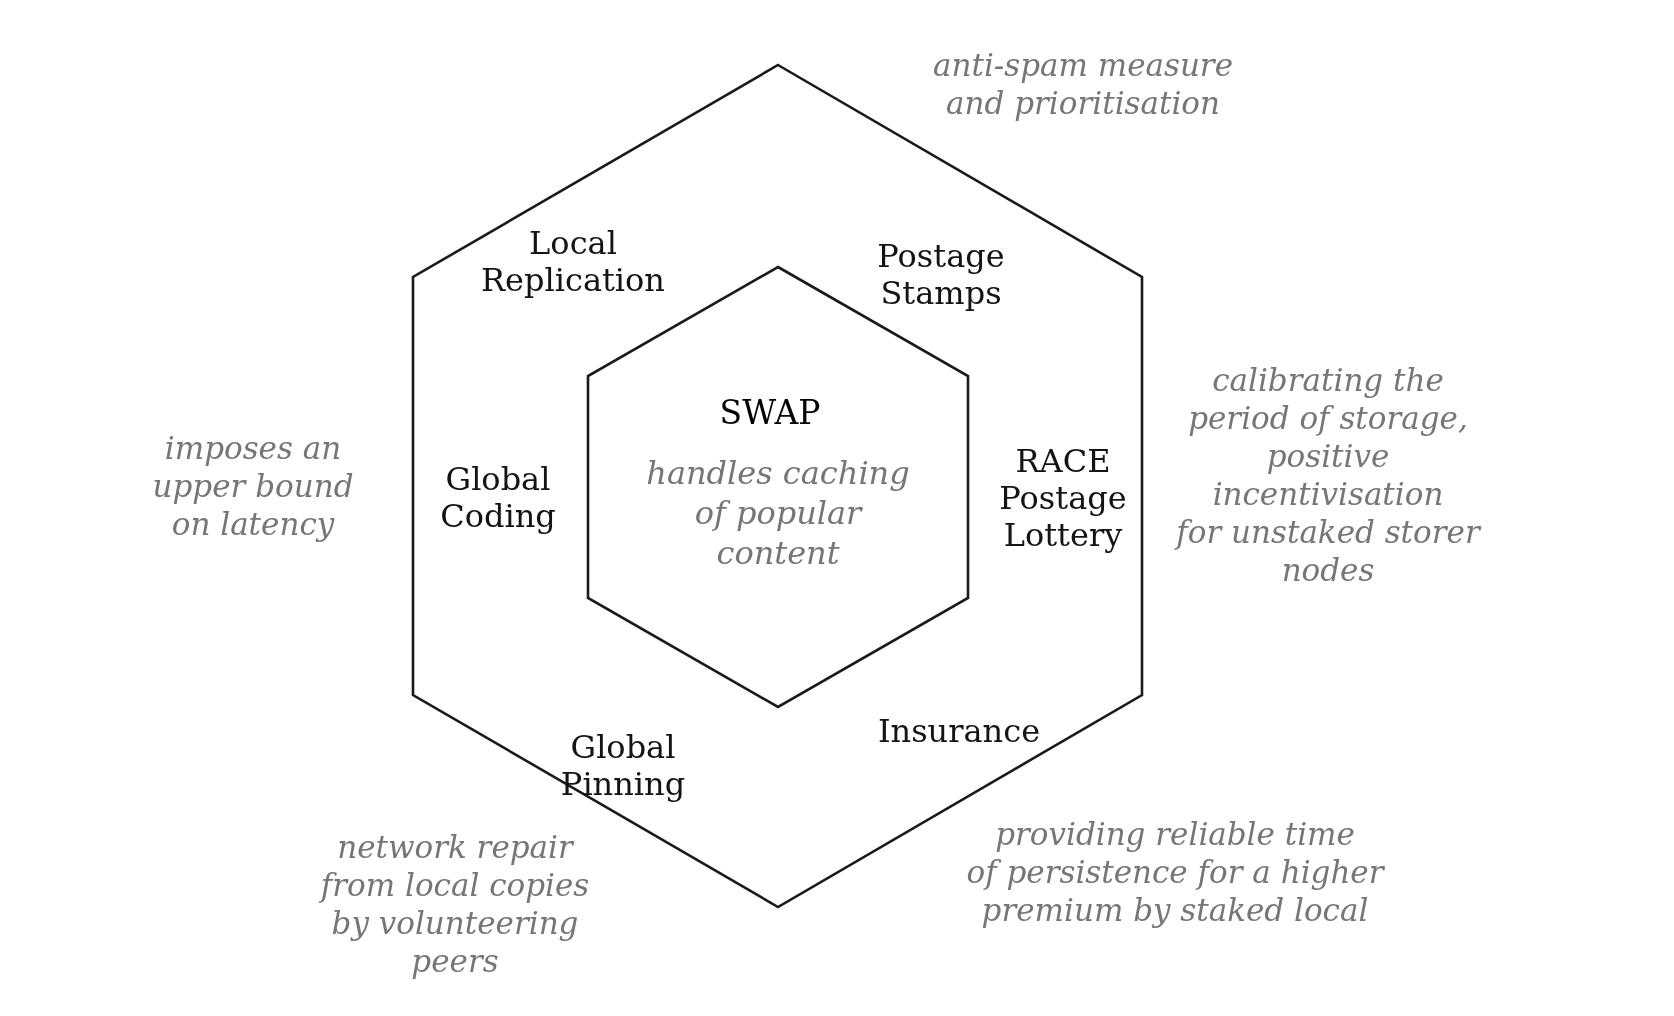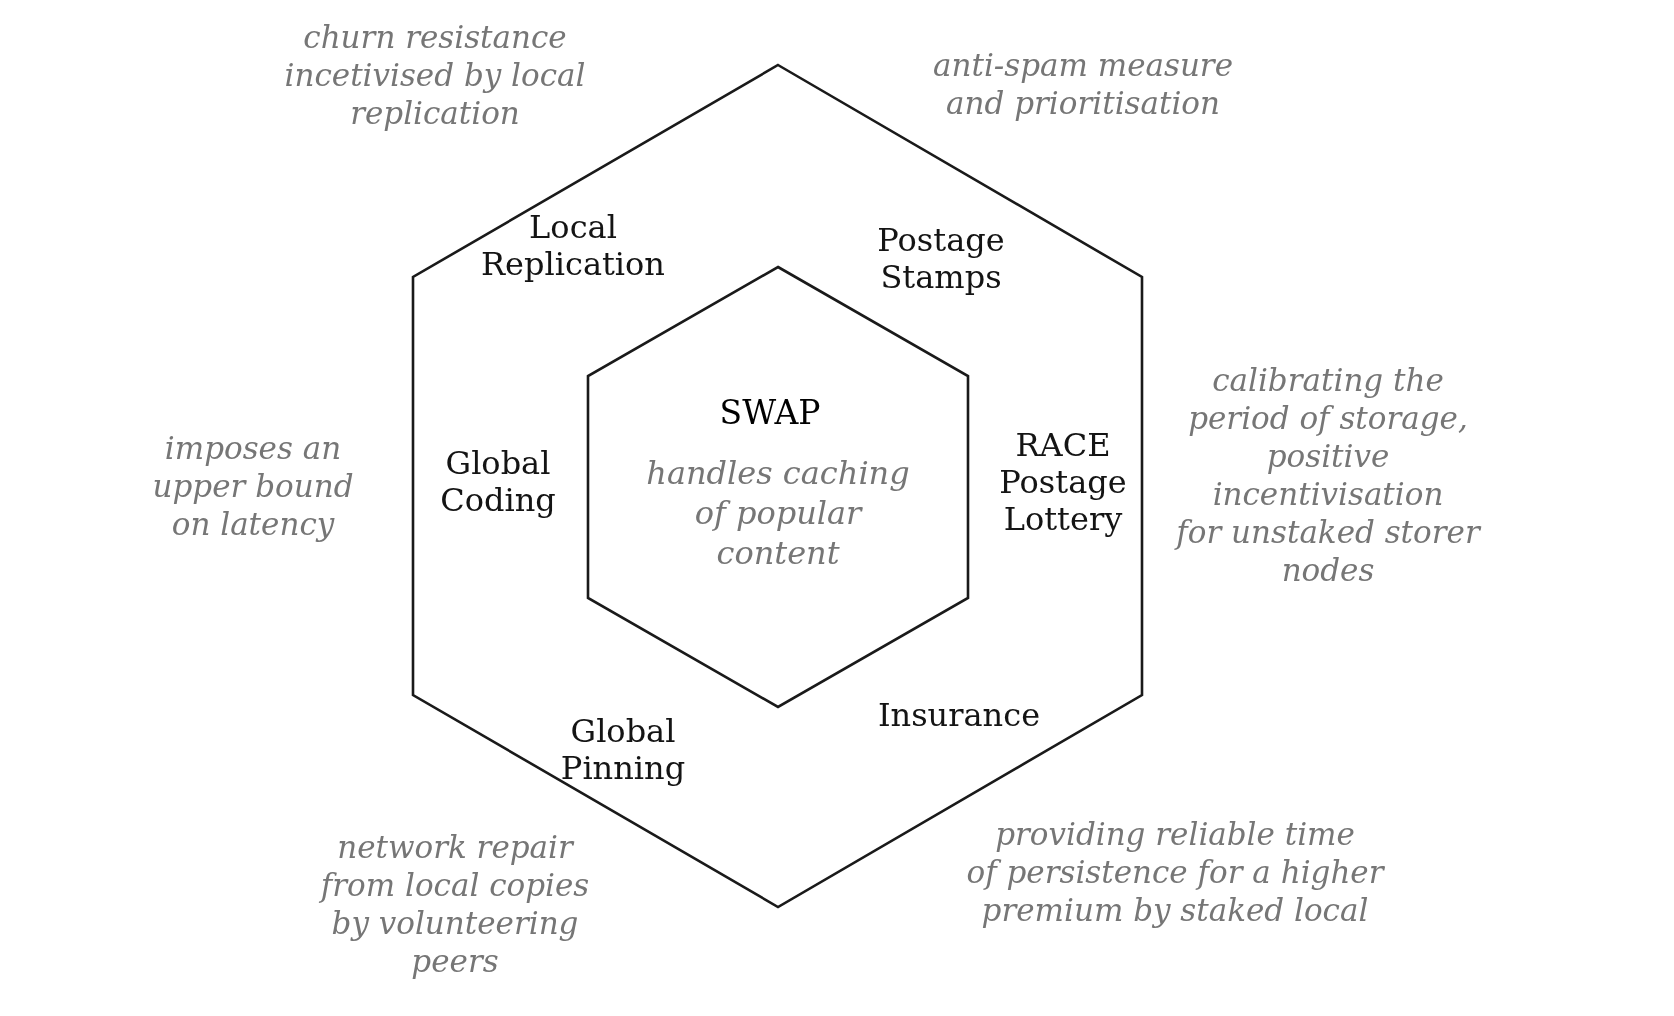--- a/index.html
+++ b/index.html
@@ -21,20 +21,21 @@
     top: 0;
   }
   .label {
     position: absolute;
     transform: translate(-50%, -50%);
     text-align: center;
     color: #141414;
     font-size: 32px;
     line-height: 37px;
     white-space: pre-line;
+    margin-top: 16px;
   }
   .annotation {
     position: absolute;
     transform: translate(-50%, -50%);
     text-align: center;
     color: #767676;
     font-style: italic;
     font-size: 31px;
     line-height: 38px;
     white-space: pre-line;
@@ -80,23 +81,20 @@
 Stamps</div>
   <div class="label" style="left:1063px; top:482px;">RACE
 Postage
 Lottery</div>
   <div class="label" style="left:959px; top:715px;">Insurance</div>
   <div class="label" style="left:623px; top:750px;">Global
 Pinning</div>
   <div class="label" style="left:498px; top:482px;">Global
 Coding</div>
 
-  <div class="annotation" style="left:435px; top:75px;">churn resistance
-incetivised by local
-replication</div>
   <div class="annotation" style="left:1083px; top:84px;">anti-spam measure
 and prioritisation</div>
   <div class="annotation" style="left:1328px; top:475px;">calibrating the
 period of storage,
 positive incentivisation
 for unstaked storer
 nodes</div>
   <div class="annotation" style="left:455px; top:904px;">network repair
 from local copies
 by volunteering

